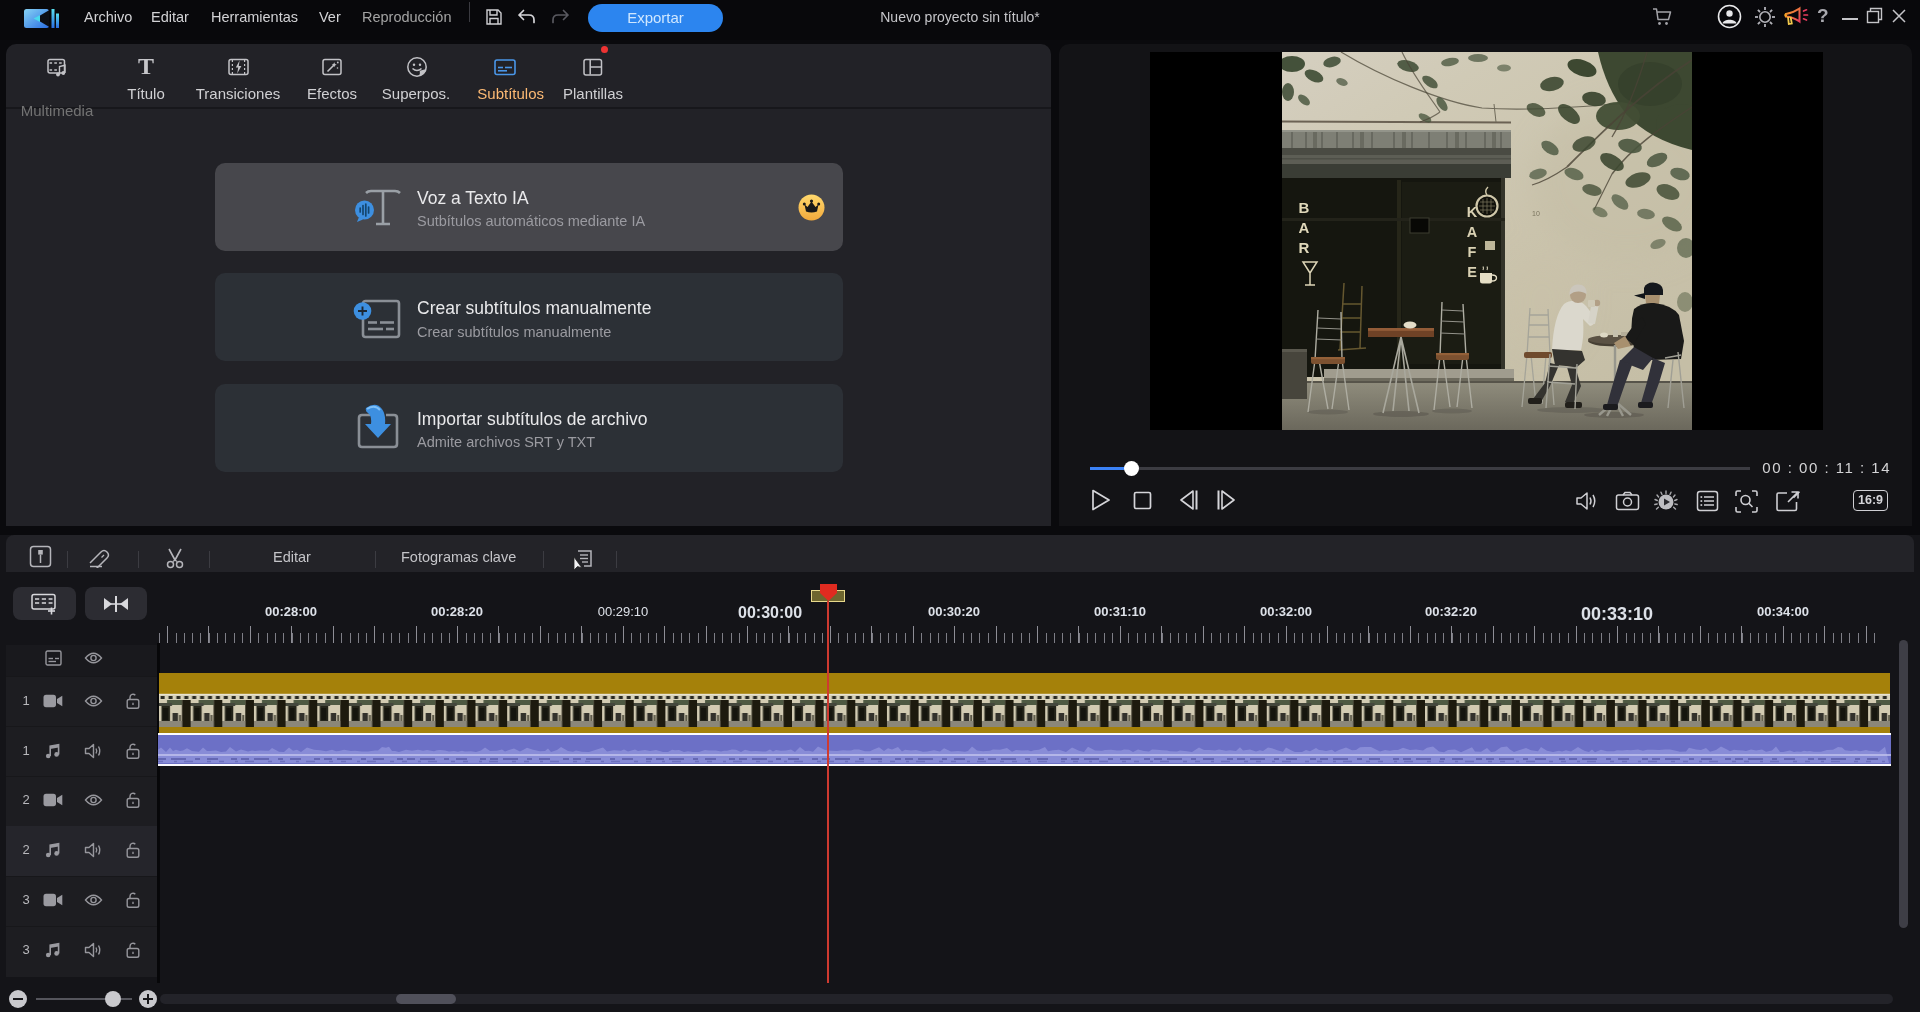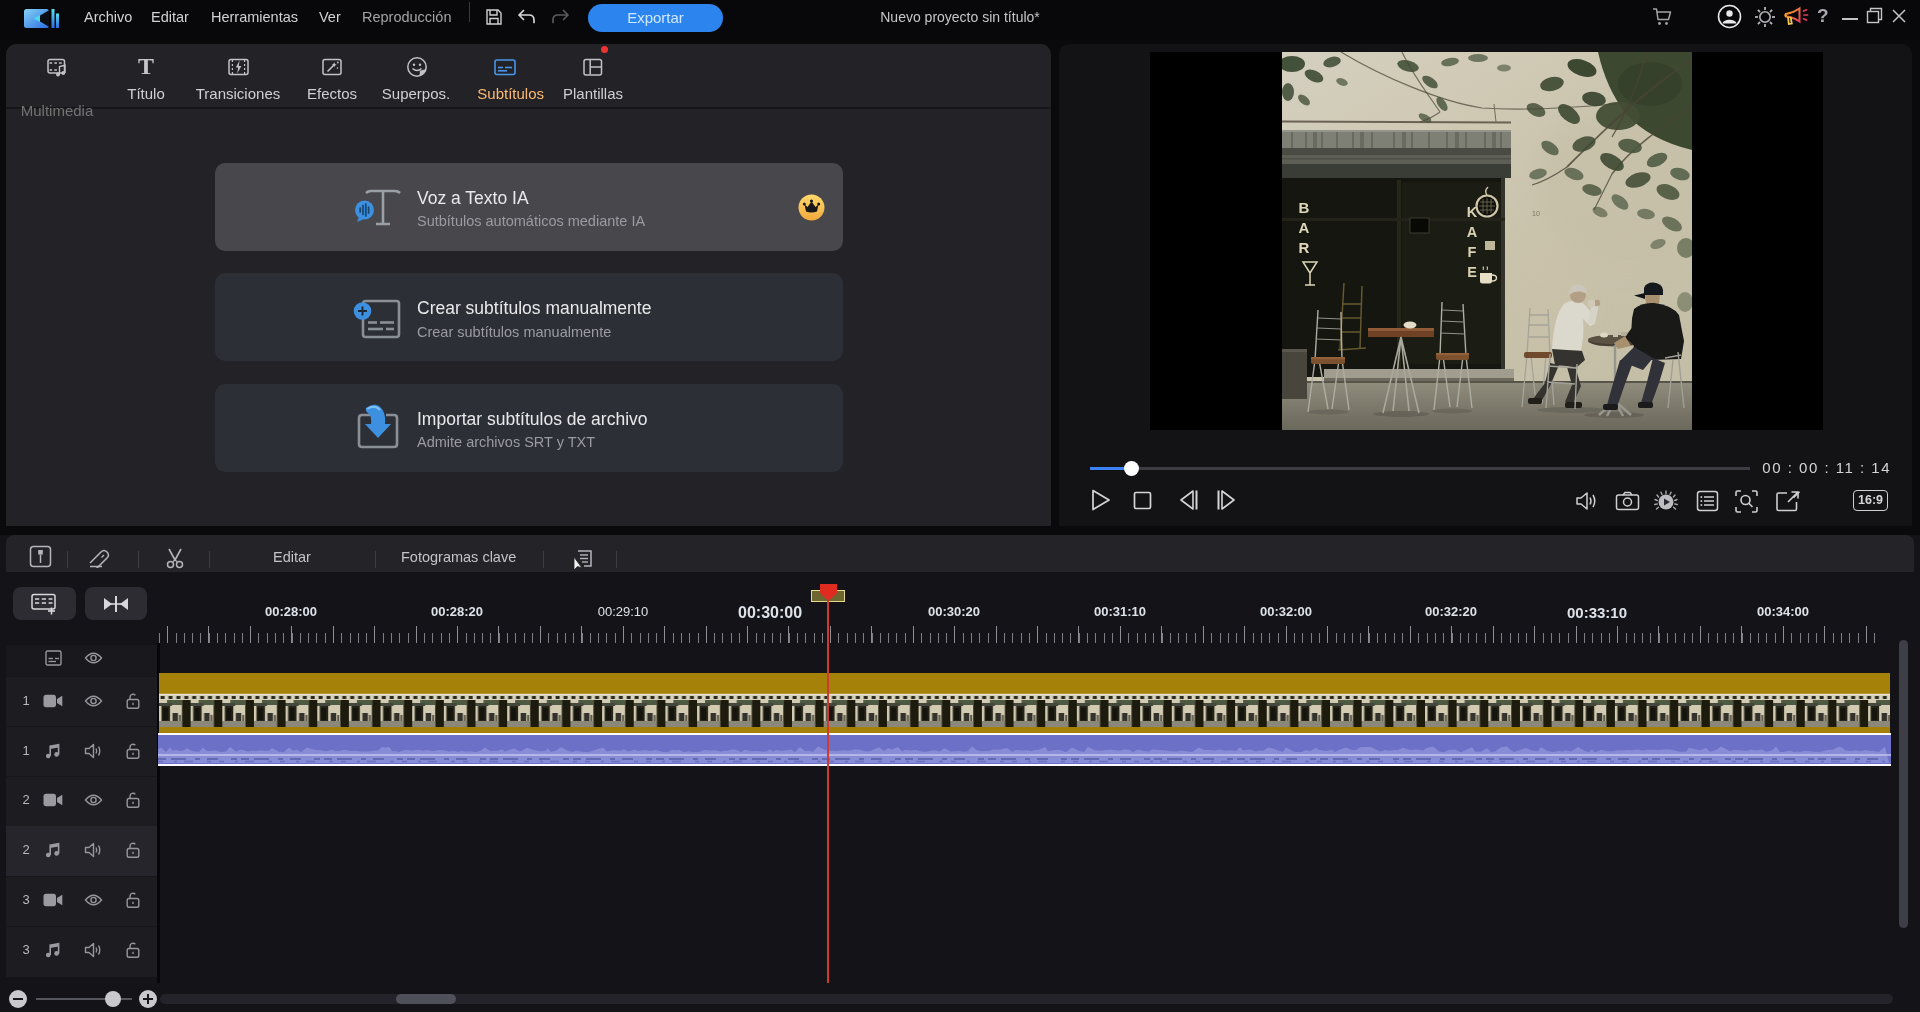--- a/index.html
+++ b/index.html
@@ -595,21 +595,21 @@
 </svg>
 
 <div class="abs" style="left:241px;top:604px;width:100px;text-align:center;font-size:13px;font-weight:700;color:#dde1e8">00:28:00</div>
 <div class="abs" style="left:407px;top:604px;width:100px;text-align:center;font-size:13px;font-weight:700;color:#dde1e8">00:28:20</div>
 <div class="abs" style="left:573px;top:604px;width:100px;text-align:center;font-size:13px;font-weight:400;color:#dde1e8">00:29:10</div>
 <div class="abs" style="left:738px;top:604px;width:100px;text-align:left;font-size:16px;font-weight:700;color:#dde1e8">00:30:00</div>
 <div class="abs" style="left:904px;top:604px;width:100px;text-align:center;font-size:13px;font-weight:700;color:#dde1e8">00:30:20</div>
 <div class="abs" style="left:1070px;top:604px;width:100px;text-align:center;font-size:13px;font-weight:700;color:#dde1e8">00:31:10</div>
 <div class="abs" style="left:1236px;top:604px;width:100px;text-align:center;font-size:13px;font-weight:700;color:#dde1e8">00:32:00</div>
 <div class="abs" style="left:1401px;top:604px;width:100px;text-align:center;font-size:13px;font-weight:700;color:#dde1e8">00:32:20</div>
-<div class="abs" style="left:1567px;top:604px;width:100px;text-align:left;font-size:15px;font-weight:700;color:#dde1e8">00:33:10</div>
+<div class="abs" style="left:1567px;top:604px;width:100px;text-align:center;font-size:18px;font-weight:700;color:#dde1e8">00:33:10</div>
 <div class="abs" style="left:1733px;top:604px;width:100px;text-align:center;font-size:13px;font-weight:700;color:#dde1e8">00:34:00</div>
 
 <div class="abs" style="left:159px;top:633px;width:1719px;height:10px;background:repeating-linear-gradient(90deg,#7e7e86 0,#7e7e86 1px,transparent 1px,transparent 8.286px)"></div>
 <div class="abs" style="left:167px;top:626px;width:1712px;height:17px;background:repeating-linear-gradient(90deg,#8e8e96 0,#8e8e96 1px,transparent 1px,transparent 41.43px)"></div>
 
 <div class="abs" style="left:6px;top:645px;width:151px;height:332px;background:#1d1d21"></div>
 <div class="abs" style="left:6px;top:645px;width:151px;height:31px;background:#19191d"></div>
 <div class="abs" style="left:6px;top:826px;width:151px;height:50px;background:#25252b"></div>
 <div class="abs" style="left:6px;top:676px;width:151px;height:1px;background:#17171a"></div>
 <div class="abs" style="left:6px;top:726px;width:151px;height:1px;background:#17171a"></div>

